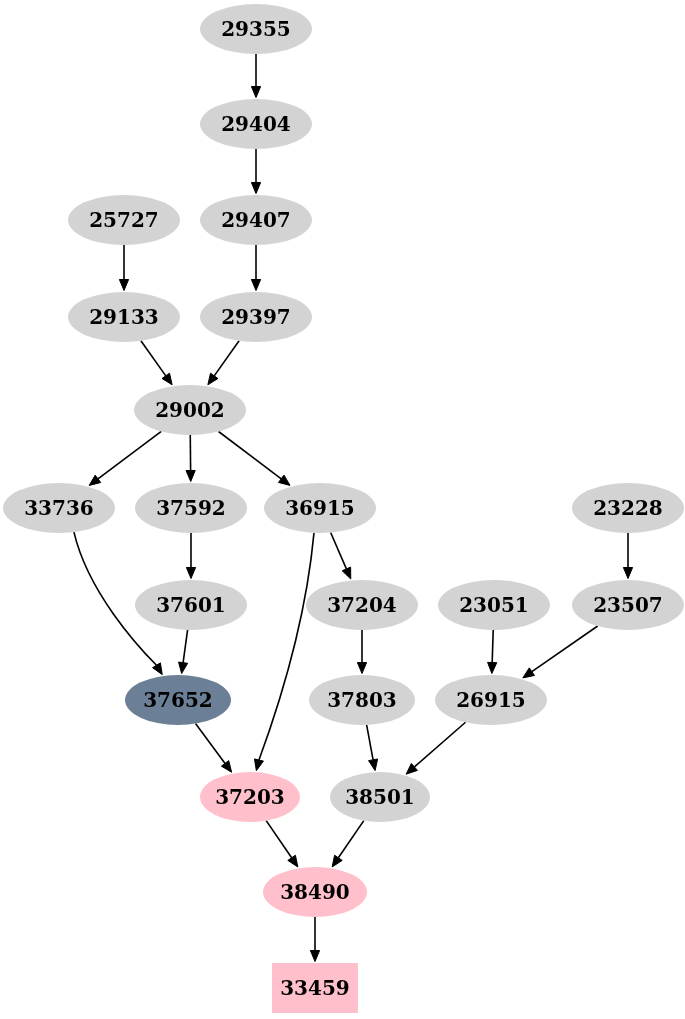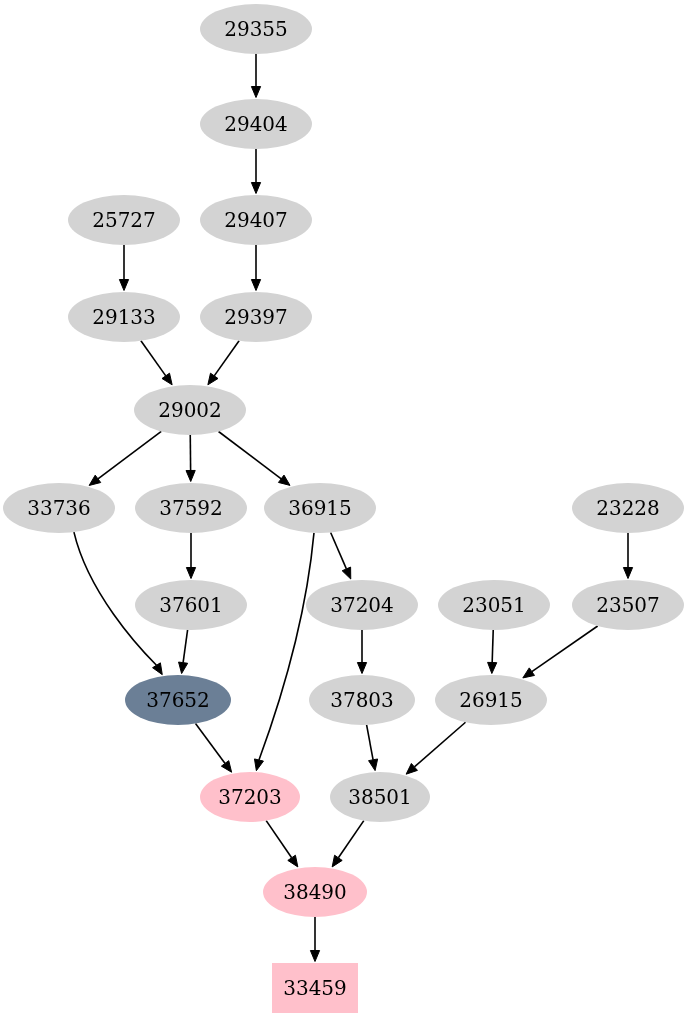--- a/index.html
+++ b/index.html
@@ -9,20 +9,21 @@
   }
   body {
     font-family: "DejaVu Serif", "Liberation Serif", serif;
   }
   #graph-canvas {
     position: relative;
     width: 685px;
     height: 1019px;
     background: #ffffff;
     overflow: hidden;
+    font-weight: bold;
   }
   #graph-svg {
     position: absolute;
     top: 0;
     left: 0;
     width: 685px;
     height: 1019px;
     display: block;
   }
   .node-label {

